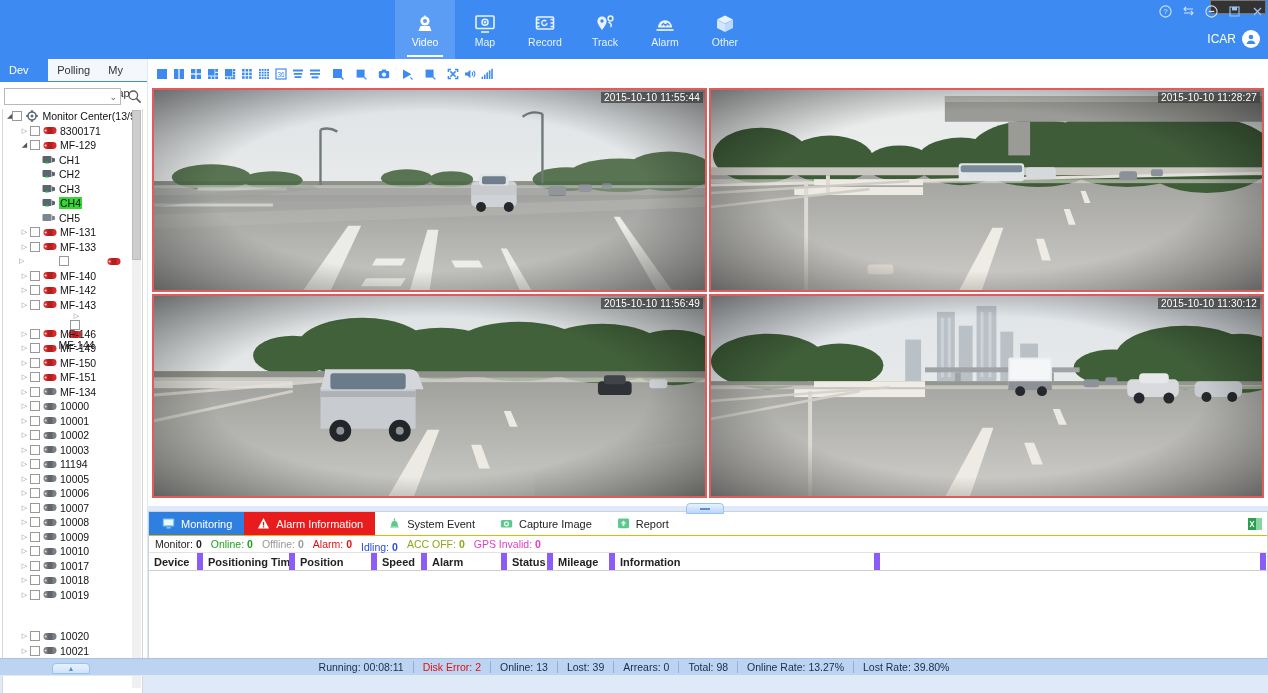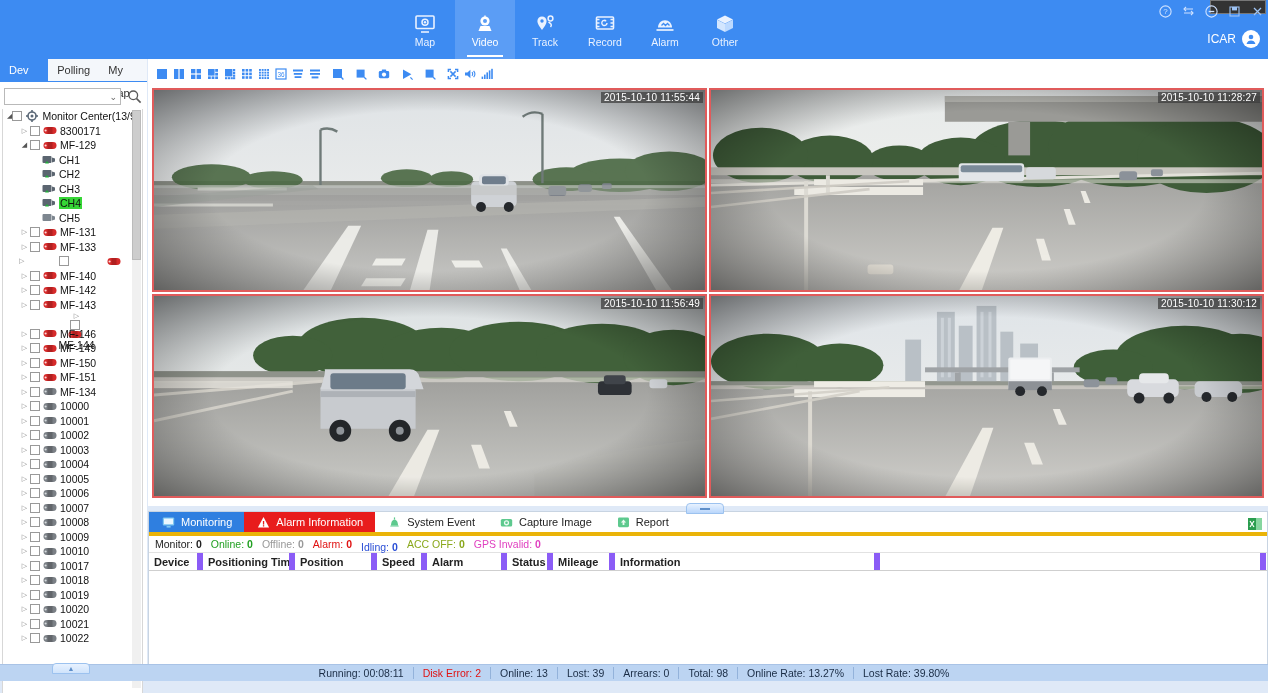--- a/index.html
+++ b/index.html
@@ -67,37 +67,37 @@
     background:rgba(60,60,60,.72); color:#fff; font-size:10px;
     padding:0 3px; letter-spacing:.2px; font-family:"Liberation Sans",sans-serif;
   }
   .scene { position:absolute; inset:0; }
 
   
   #handle { position:absolute; left:686px; top:503px; width:38px; height:11px; background:linear-gradient(#e8f2ff,#b9d6fb); border:1px solid #9cc2ef; border-radius:4px 4px 0 0; z-index:20; display:flex; align-items:center; justify-content:center; cursor:pointer; }
   #handle::after { content:""; width:10px; height:2px; background:#5f8fc9; }
   #handle2 { position:absolute; left:52px; top:663px; width:38px; height:11px; background:linear-gradient(#e8f2ff,#cfe3fb); border:1px solid #9cc2ef; border-radius:4px 4px 0 0; z-index:20; display:flex; align-items:center; justify-content:center; cursor:pointer; font-size:7px; color:#5f8fc9; }
   #bottom { position:absolute; left:148px; top:511px; width:1120px; height:156px; background:#fff; border:1px solid #c8d4e2; }
-  #btabs { height:24px; display:flex; align-items:stretch; background:#fff; border-bottom:4px solid #eab308; position:relative; }
+  #btabs { height:24px; display:flex; align-items:stretch; background:#fff; border-bottom:1px solid #eab308; position:relative; }
   .btab { display:flex; align-items:center; gap:5px; padding:0 12px; font-size:11px; cursor:pointer; }
   .btab .bico { width:15px; height:15px; display:flex; align-items:center; justify-content:center; }
   .btab.t-mon { background:#2f7fe0; color:#fff; }
   .btab.t-alarm { background:#e81c1c; color:#fff; }
   #xlsbtn { position:absolute; right:2px; top:2px; width:20px; height:19px; display:flex; align-items:center; justify-content:center; cursor:pointer; }
   #counters { height:17px; display:flex; align-items:center; gap:0px; padding-left:6px; font-size:10.5px; border-bottom:1px solid #e2e2e2; }
   .cnt { margin-right:9px; }
   .cnt b { font-weight:normal; }
   .cnt .v { font-weight:bold; margin-left:3px; }
   #thead { height:18px; display:flex; border-bottom:1px solid #cfcfcf; background:#fff; font-size:11px; font-weight:bold; }
   .th { border-right:6px solid #8b5cf6; padding:0 5px; line-height:18px; overflow:hidden; white-space:nowrap; }
   #tbody { height:94px; background:#fff; }
 
   
   #statusbar {
-    position:absolute; left:0; bottom:12px; width:1268px; height:17px;
+    position:absolute; left:0; bottom:18px; width:1268px; height:17px;
     background:#bcd4f2; display:flex; align-items:center; justify-content:center;
     font-size:10.5px; color:#1a2c45; border-top:1px solid #a9c3e6;
   }
   .sitem { padding:0 9px; border-right:1px solid #93b2da; line-height:12px; }
   .sitem:last-child { border-right:none; }
   .sitem.err { color:#e01111; }
   #leftfill { position:absolute; left:0; top:667px; width:1268px; height:9px; background:#dfe9f7; }
 </style>
 </head>
 <body>
@@ -141,71 +141,71 @@
     <span id="avatar">
       <svg width="12" height="12" viewBox="0 0 12 12">
           <circle cx="6" cy="4" r="2.3" fill="#3d8bf2"></circle>
           <path d="M1.6 11c.5-2.6 2.3-3.6 4.4-3.6S9.9 8.4 10.4 11z" fill="#3d8bf2"></path>
         </svg>
     </span>
   </div>
 
   <div id="navitems">
 
+    <div class="navitem active">
+      <span class="navicon">
+        <svg width="22" height="20" viewBox="0 0 22 20">
+            <circle cx="11" cy="7" r="4.6" fill="#fff"></circle>
+            <circle cx="11" cy="7" r="2" fill="#5b9df5"></circle>
+            <path d="M6.5 12h9l2 5h-13z" fill="#fff"></path>
+            <path d="M11 1.5v2" stroke="#fff" stroke-width="1.4"></path>
+          </svg>
+      </span>
+      <span>Video</span>
+    </div>
+
     <div class="navitem">
       <span class="navicon">
         <svg width="22" height="20" viewBox="0 0 22 20">
             <rect x="2" y="2" width="18" height="12.5" rx="1" fill="none" stroke="#eaf2ff" stroke-width="1.6"></rect>
             <circle cx="11" cy="8.2" r="3" fill="none" stroke="#eaf2ff" stroke-width="1.5"></circle>
             <circle cx="11" cy="8.2" r="1.2" fill="#eaf2ff"></circle>
             <path d="M7 18h8" stroke="#eaf2ff" stroke-width="1.6"></path>
           </svg>
       </span>
       <span>Map</span>
     </div>
 
-    <div class="navitem active">
+    <div class="navitem">
       <span class="navicon">
         <svg width="22" height="20" viewBox="0 0 22 20">
-            <circle cx="11" cy="7" r="4.6" fill="#fff"></circle>
-            <circle cx="11" cy="7" r="2" fill="#5b9df5"></circle>
-            <path d="M6.5 12h9l2 5h-13z" fill="#fff"></path>
-            <path d="M11 1.5v2" stroke="#fff" stroke-width="1.4"></path>
+            <rect x="2.5" y="3" width="17" height="12" rx="1" fill="none" stroke="#eaf2ff" stroke-width="1.6"></rect>
+            <path d="M2.5 5.5h3M2.5 9h3M2.5 12.5h3M16.5 5.5h3M16.5 9h3M16.5 12.5h3" stroke="#eaf2ff" stroke-width="1.3"></path>
+            <path d="M13 9a2.6 2.6 0 1 1-.9-2" fill="none" stroke="#eaf2ff" stroke-width="1.4"></path>
+            <path d="M11 5.2l1.5 2h-3z" fill="#eaf2ff"></path>
           </svg>
       </span>
-      <span>Video</span>
+      <span>Record</span>
     </div>
 
     <div class="navitem">
       <span class="navicon">
         <svg width="22" height="20" viewBox="0 0 22 20">
             <path d="M8 2.5c-2.6 0-4.6 2-4.6 4.5C3.4 10.5 8 16 8 16s4.6-5.5 4.6-9c0-2.5-2-4.5-4.6-4.5z" fill="#eaf2ff"></path>
             <circle cx="8" cy="7" r="1.7" fill="#3d8bf2"></circle>
             <circle cx="16.5" cy="4.5" r="2.4" fill="none" stroke="#eaf2ff" stroke-width="1.5"></circle>
             <path d="M14.5 8c2 1.5 4 2.5 2 5" fill="none" stroke="#eaf2ff" stroke-width="1.5"></path>
           </svg>
       </span>
       <span>Track</span>
     </div>
 
     <div class="navitem">
       <span class="navicon">
         <svg width="22" height="20" viewBox="0 0 22 20">
-            <rect x="2.5" y="3" width="17" height="12" rx="1" fill="none" stroke="#eaf2ff" stroke-width="1.6"></rect>
-            <path d="M2.5 5.5h3M2.5 9h3M2.5 12.5h3M16.5 5.5h3M16.5 9h3M16.5 12.5h3" stroke="#eaf2ff" stroke-width="1.3"></path>
-            <path d="M13 9a2.6 2.6 0 1 1-.9-2" fill="none" stroke="#eaf2ff" stroke-width="1.4"></path>
-            <path d="M11 5.2l1.5 2h-3z" fill="#eaf2ff"></path>
-          </svg>
-      </span>
-      <span>Record</span>
-    </div>
-
-    <div class="navitem">
-      <span class="navicon">
-        <svg width="22" height="20" viewBox="0 0 22 20">
             <path d="M4 13.5c0-4 3-7.2 7-7.2s7 3.2 7 7.2z" fill="#eaf2ff"></path>
             <path d="M7.5 11.5l2-2 2 2 2-2 2 2" fill="none" stroke="#3d8bf2" stroke-width="1.3"></path>
             <path d="M2.5 16h17" stroke="#eaf2ff" stroke-width="1.7"></path>
           </svg>
       </span>
       <span>Alarm</span>
     </div>
 
 
     <div class="navitem">
@@ -530,21 +530,21 @@
         <div class="tnode" style="padding-left: 16px;">
           <span class="tarrow">▷</span>
           <span class="tcheck"></span>
           <span class="ticon">
             <svg width="14" height="9" viewBox="0 0 14 9">
               <rect x="0.5" y="1" width="13" height="7" rx="3.4" fill="#7b8086"></rect>
               <rect x="4.5" y="1" width="5" height="7" fill="#62666b"></rect>
               <circle cx="2.6" cy="4.5" r="1.1" fill="#d9dde0"></circle>
             </svg>
           </span>
-          <span class="tlabel">10004</span>
+          <span class="tlabel">11194</span>
         </div>
         <div class="tnode" style="padding-left: 16px;">
           <span class="tarrow">▷</span>
           <span class="tcheck"></span>
           <span class="ticon">
             <svg width="14" height="9" viewBox="0 0 14 9">
               <rect x="0.5" y="1" width="13" height="7" rx="3.4" fill="#7b8086"></rect>
               <rect x="4.5" y="1" width="5" height="7" fill="#62666b"></rect>
               <circle cx="2.6" cy="4.5" r="1.1" fill="#d9dde0"></circle>
             </svg>
@@ -640,21 +640,21 @@
           <span class="tcheck"></span>
           <span class="ticon">
             <svg width="14" height="9" viewBox="0 0 14 9">
               <rect x="0.5" y="1" width="13" height="7" rx="3.4" fill="#7b8086"></rect>
               <rect x="4.5" y="1" width="5" height="7" fill="#62666b"></rect>
               <circle cx="2.6" cy="4.5" r="1.1" fill="#d9dde0"></circle>
             </svg>
           </span>
           <span class="tlabel">10019</span>
         </div>
-        <div class="tnode" style="padding-left: 16px;">
+        <div class="tnode" style="padding-left: 16px; margin-top: 27px;">
           <span class="tarrow">▷</span>
           <span class="tcheck"></span>
           <span class="ticon">
             <svg width="14" height="9" viewBox="0 0 14 9">
               <rect x="0.5" y="1" width="13" height="7" rx="3.4" fill="#7b8086"></rect>
               <rect x="4.5" y="1" width="5" height="7" fill="#62666b"></rect>
               <circle cx="2.6" cy="4.5" r="1.1" fill="#d9dde0"></circle>
             </svg>
           </span>
           <span class="tlabel">10020</span>

